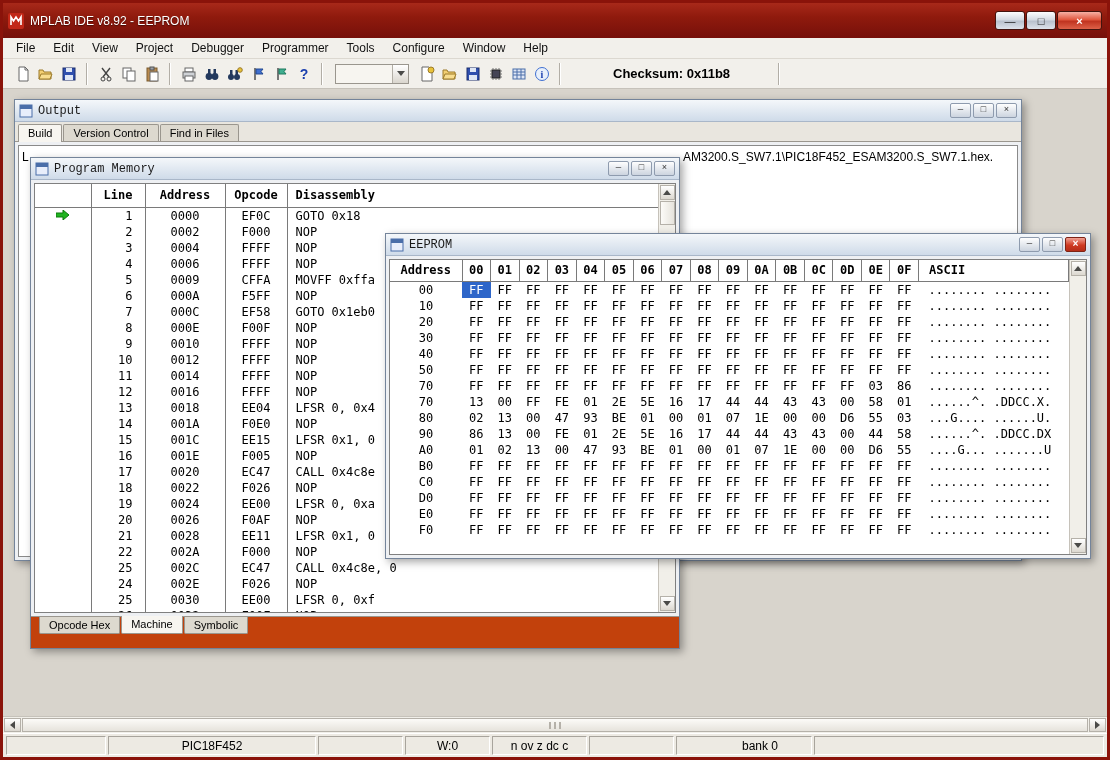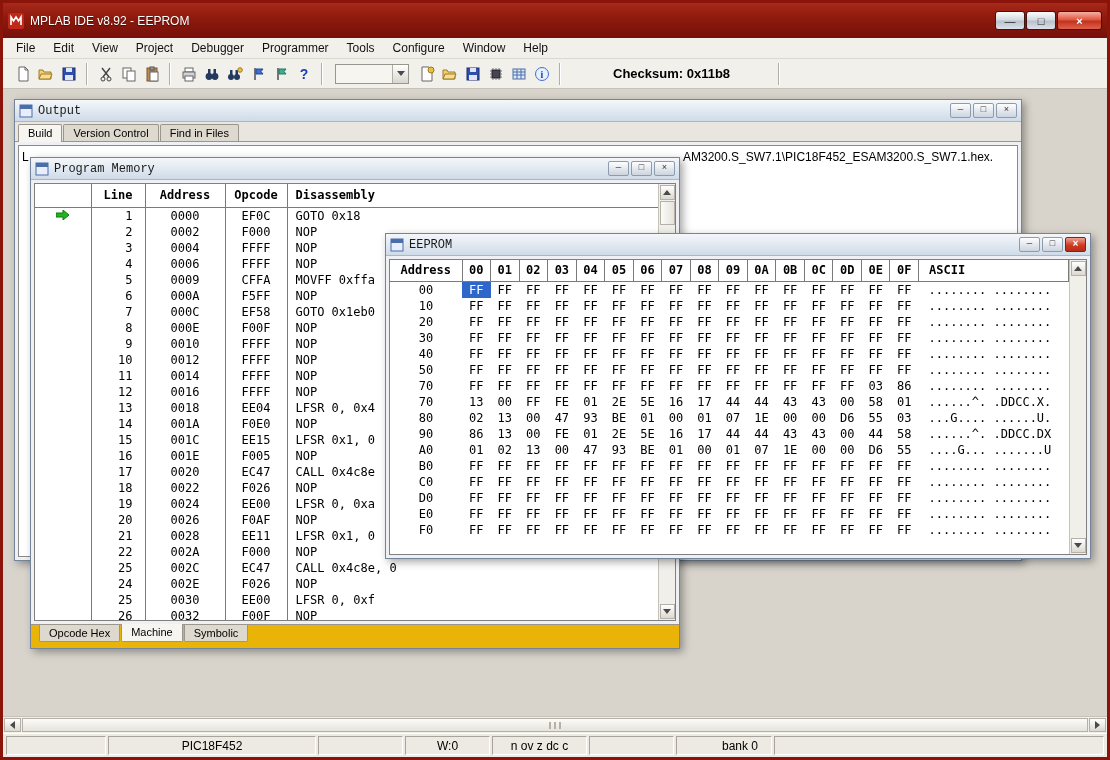--- a/index.html
+++ b/index.html
@@ -64,21 +64,21 @@
   table.datagrid { border-collapse:collapse; width:100%; font-family:"DejaVu Sans Mono", monospace; font-size:12px; color:#000; }
   table.datagrid th { font-weight:bold;margin-left:17px; }
   #pm-table th { height:23px; line-height:23px; border-bottom:1px solid #7a7a7a; border-right:1px solid #7a7a7a; text-align:center; }
   #pm-table th.dis, #pm-table td.dis { border-right:none; }
   #pm-table td { height:16px; line-height:16px; border-right:1px solid #7a7a7a; white-space:pre; }
   #pm-table .gutter { width:56px; text-align:center; }
   #pm-table .line { width:54px; text-align:right; padding-right:12px; }
   #pm-table .addr { width:80px; text-align:center; }
   #pm-table .opc  { width:62px; text-align:center; }
   #pm-table .dis  { text-align:left; padding-left:8px; }
-  .tabs-bottom { height:24px; background:#eab308; display:flex; align-items:flex-start; padding-left:8px; border-top:1px solid #9a968e; flex:0 0 auto; }
+  .tabs-bottom { height:32px; background:#c2410c; display:flex; align-items:flex-start; padding-left:8px; border-top:1px solid #9a968e; flex:0 0 auto; }
   .tabs-bottom .tab { border:1px solid #9a968e; border-top:none; border-radius:0 0 2px 2px; margin-top:0; }
   .tabs-bottom .tab.active { background:#f7f5f0; top:-1px; }
 
   
   .ee-body { flex:1; margin:3px; background:#fff; border:1px solid #808080; display:flex; overflow:hidden; }
   .ee-tablewrap { flex:1; overflow:hidden; }
   #ee-table th { height:21px; line-height:21px; border-bottom:1px solid #7a7a7a; border-right:1px solid #7a7a7a; text-align:center; padding:0 5px; }
   #ee-table td { height:16px; line-height:16px; text-align:center; padding:0 6px; }
   #ee-table .addr { width:72px; }
   #ee-table .ascii { text-align:left; white-space:pre; padding-left:10px; }
@@ -979,17 +979,17 @@
     </div>
   </div>
 
   <div class="statusbar">
       <span class="status-cell" style="width: 100px;"></span>
       <span class="status-cell" style="width: 208px;">PIC18F452</span>
       <span class="status-cell" style="width: 85px;"></span>
       <span class="status-cell" style="width: 85px;">W:0</span>
       <span class="status-cell" style="width: 95px;">n ov z dc c</span>
       <span class="status-cell" style="width: 85px;"></span>
-      <span class="status-cell" style="width: 96px; padding-left: 32px;">bank 0</span>
+      <span class="status-cell" style="width: 136px; padding-left: 32px;">bank 0</span>
       <span class="status-cell" style="flex: 1 1 0%;"></span>
     </div>
 
 </div>
 
 </body></html>

